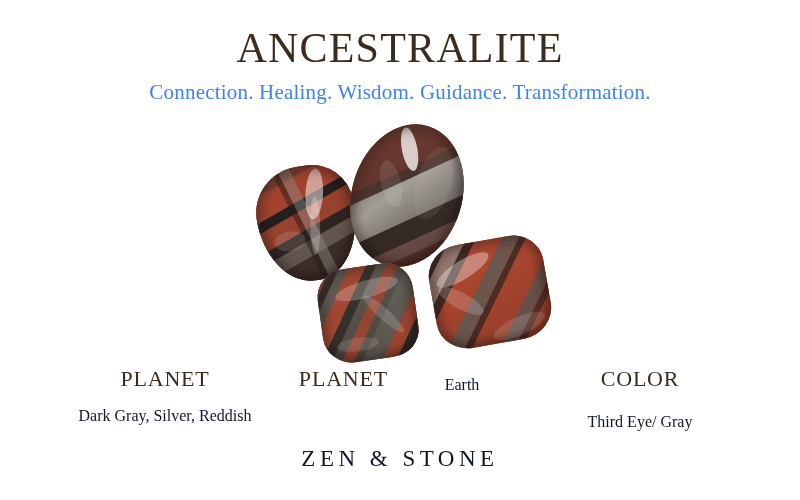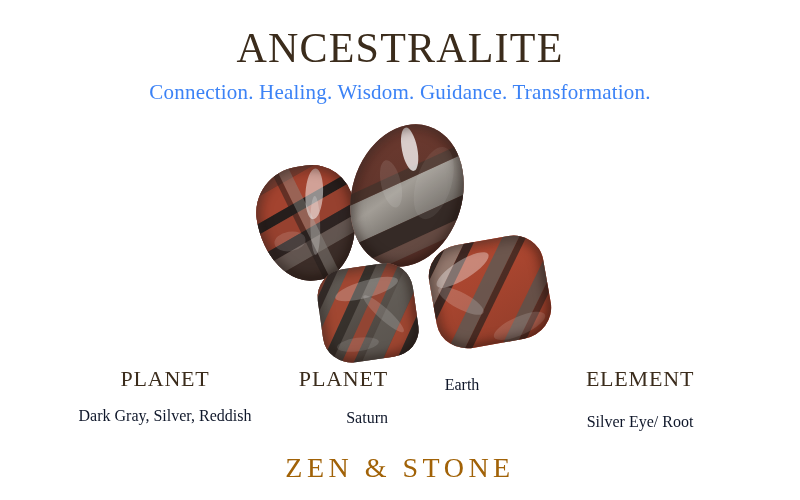--- a/index.html
+++ b/index.html
@@ -156,26 +156,26 @@
     line-height: 1.32;
   }
   .attr-col.planet  .attr-value { margin-top: 16px; }
   .attr-col.element .attr-value { margin-top: 8px; }
   .attr-col.chakra  .attr-value { margin-top: 20px; }
 
   
   .brand {
     position: absolute;
     left: 0;
-    bottom: 16px;
+    bottom: 28px;
     width: 800px;
     text-align: center;
-    font-size: 28px;
+    font-size: 23px;
     letter-spacing: 4.5px;
-    color: #a16207;
+    color: #0f172a;
   }
 </style>
 </head>
 <body>
 
 <div class="card">
 
   <div class="header">
     <h1 class="title">ANCESTRALITE</h1>
     <p class="subtitle">Connection. Healing. Wisdom. Guidance. Transformation.</p>
@@ -309,29 +309,28 @@
 
   <div class="attributes">
 
     <div class="attr-col color">
       <div class="attr-label">PLANET</div>
       <div class="attr-value">Dark Gray, Silver, Reddish</div>
     </div>
 
     <div class="attr-col planet">
       <div class="attr-label">PLANET</div>
-      <div class="attr-value">Saturn</div>
     </div>
 
     <div class="attr-col element">
       <div class="attr-value">Earth</div>
     </div>
 
     <div class="attr-col chakra">
-      <div class="attr-label">ELEMENT</div>
-      <div class="attr-value">Silver Eye/ Root</div>
+      <div class="attr-label">COLOR</div>
+      <div class="attr-value">Third Eye/ Gray</div>
     </div>
 
   </div>
 
   <div class="brand">ZEN &amp; STONE</div>
 
 </div>
 
 </body></html>

